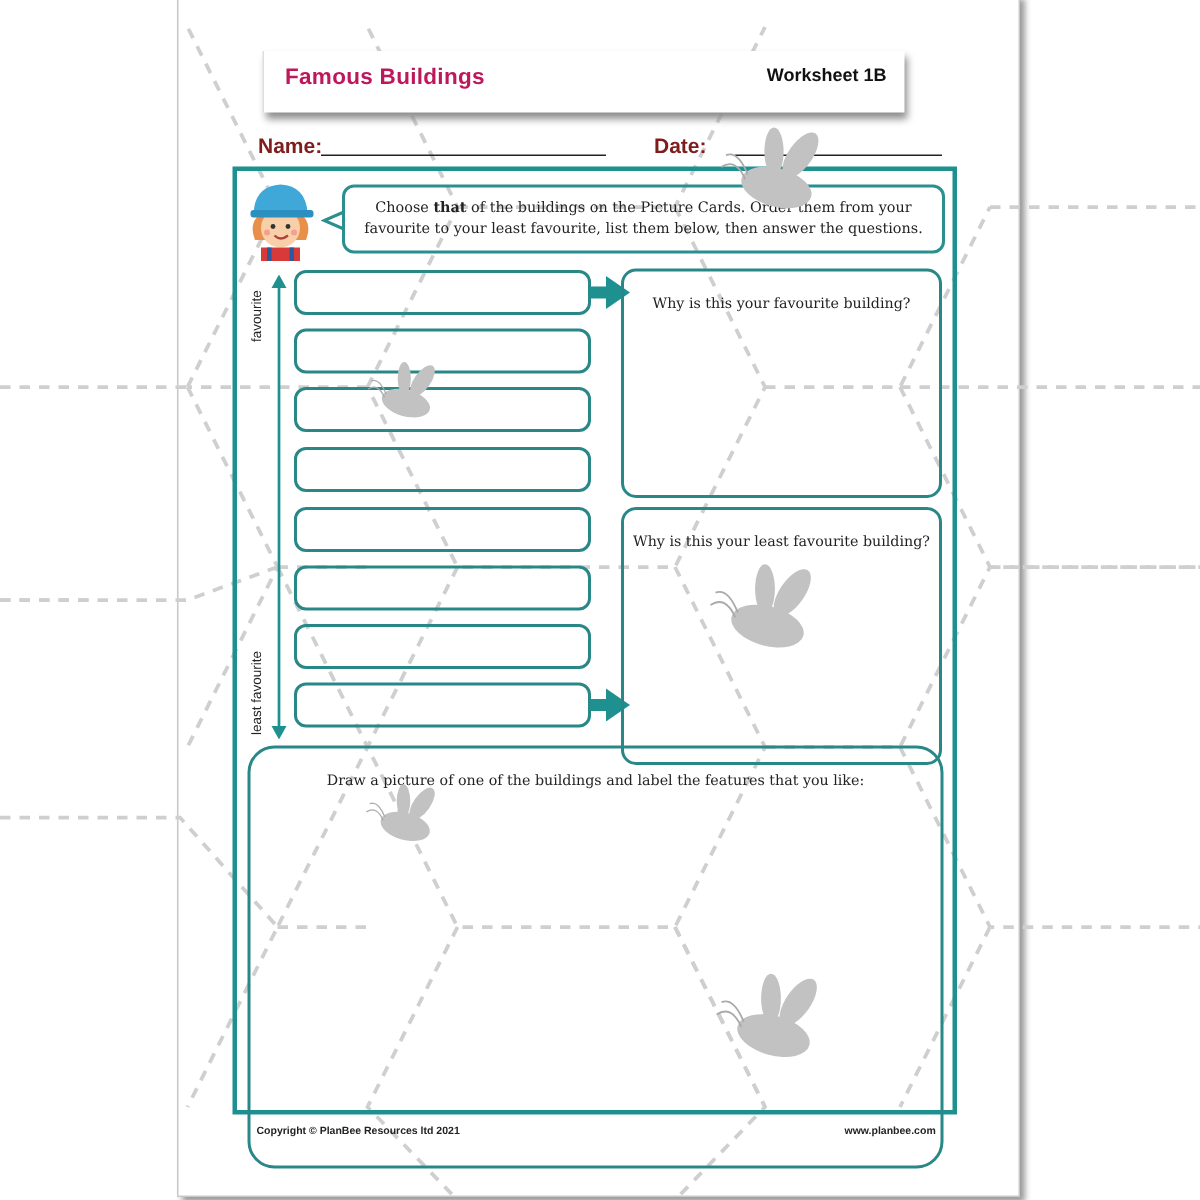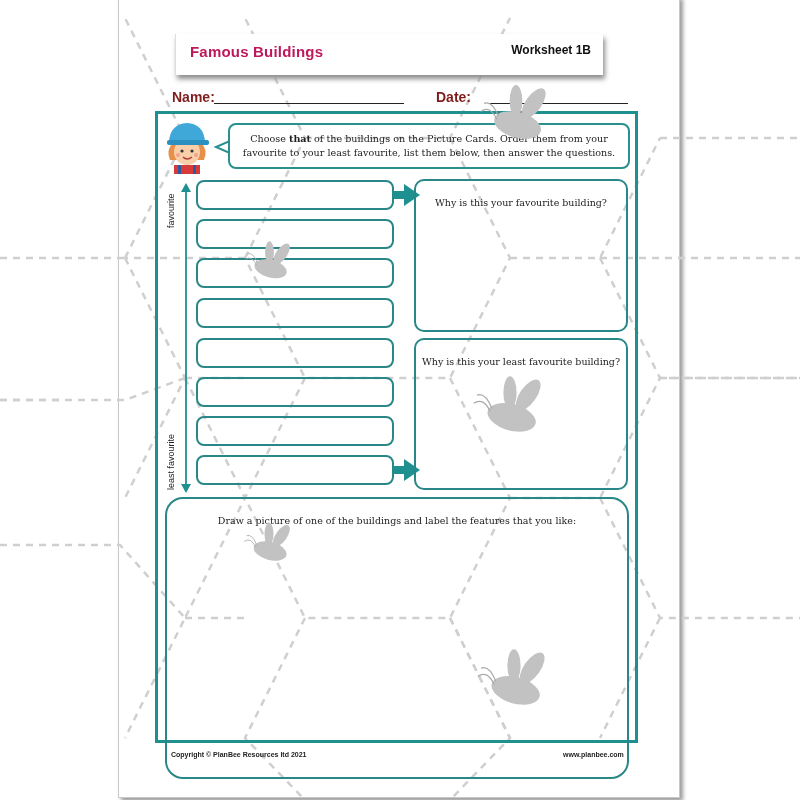--- a/index.html
+++ b/index.html
@@ -95,21 +95,21 @@
   <path d="M11 0 L27 11 L11 22 Z" fill="#1f9090"></path>
 </svg>
 <svg style="position:absolute; left:393px; top:459px; width:28px; height:22px;" viewBox="0 0 28 22">
   <rect x="0" y="7" width="12" height="8" fill="#1f9090"></rect>
   <path d="M11 0 L27 11 L11 22 Z" fill="#1f9090"></path>
 </svg>
 
 <div class="qbox" style="left:414px; top:179px; width:214px; height:153px;">
   <div class="qlabel">Why is this your favourite building?</div>
 </div>
-<div class="qbox" style="left:414px; top:338px; width:214px; height:152px;">
+<div class="qbox" style="left:414px; top:338px; width:214px; height:172px;">
   <div class="qlabel">Why is this your least favourite building?</div>
 </div>
 <div class="qbox" style="left:165px; top:497px; width:464px; height:282px; border-radius:18px;">
   <div class="qlabel" style="top:6px;">Draw a picture of one of the buildings and label the features that you like:</div>
 </div>
 
 <svg class="bee" style="left:476px; top:80px; width:80px; height:66px;" viewBox="0 0 100 80">
   <g fill="#c2c2c2">
       <ellipse cx="52" cy="55" rx="30" ry="16" transform="rotate(15 52 55)"></ellipse>
       <ellipse cx="50" cy="25" rx="8" ry="20"></ellipse>

